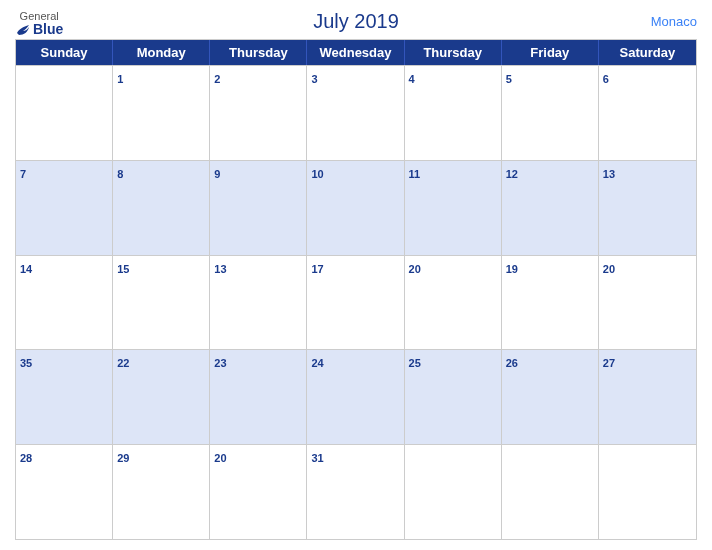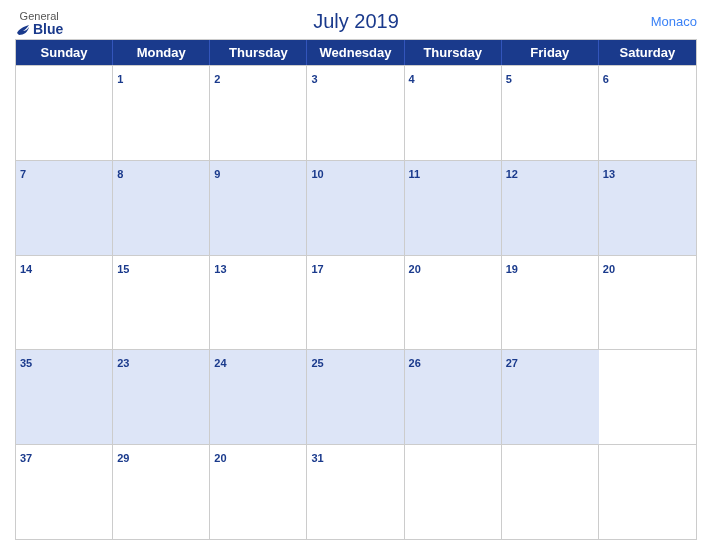--- a/index.html
+++ b/index.html
@@ -169,28 +169,29 @@
           <div class="cal-cell"><span class="day-num">14</span></div>
           <div class="cal-cell"><span class="day-num">15</span></div>
           <div class="cal-cell"><span class="day-num">13</span></div>
           <div class="cal-cell"><span class="day-num">17</span></div>
           <div class="cal-cell"><span class="day-num">20</span></div>
           <div class="cal-cell"><span class="day-num">19</span></div>
           <div class="cal-cell"><span class="day-num">20</span></div>
         </div>
         <div class="cal-week">
           <div class="cal-cell blue-bg"><span class="day-num">35</span></div>
+          <div class="cal-cell blue-bg"><span class="day-num">22</span></div>
           <div class="cal-cell blue-bg"><span class="day-num">23</span></div>
           <div class="cal-cell blue-bg"><span class="day-num">24</span></div>
           <div class="cal-cell blue-bg"><span class="day-num">25</span></div>
           <div class="cal-cell blue-bg"><span class="day-num">26</span></div>
           <div class="cal-cell blue-bg"><span class="day-num">27</span></div>
         </div>
         <div class="cal-week">
-          <div class="cal-cell"><span class="day-num">37</span></div>
+          <div class="cal-cell"><span class="day-num">28</span></div>
           <div class="cal-cell"><span class="day-num">29</span></div>
           <div class="cal-cell"><span class="day-num">20</span></div>
           <div class="cal-cell"><span class="day-num">31</span></div>
           <div class="cal-cell empty"><span class="day-num"></span></div>
           <div class="cal-cell empty"><span class="day-num"></span></div>
           <div class="cal-cell empty"><span class="day-num"></span></div>
         </div>
       </div>
   </div>
 </div>

